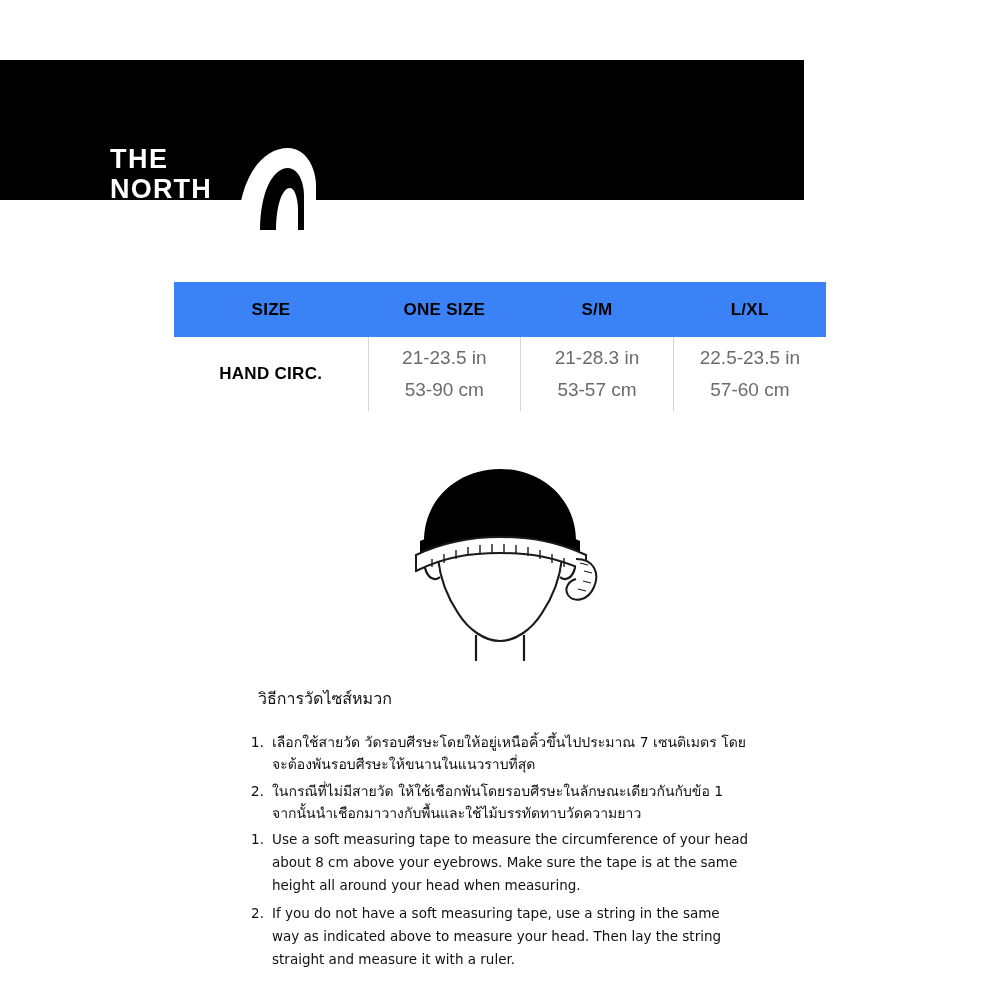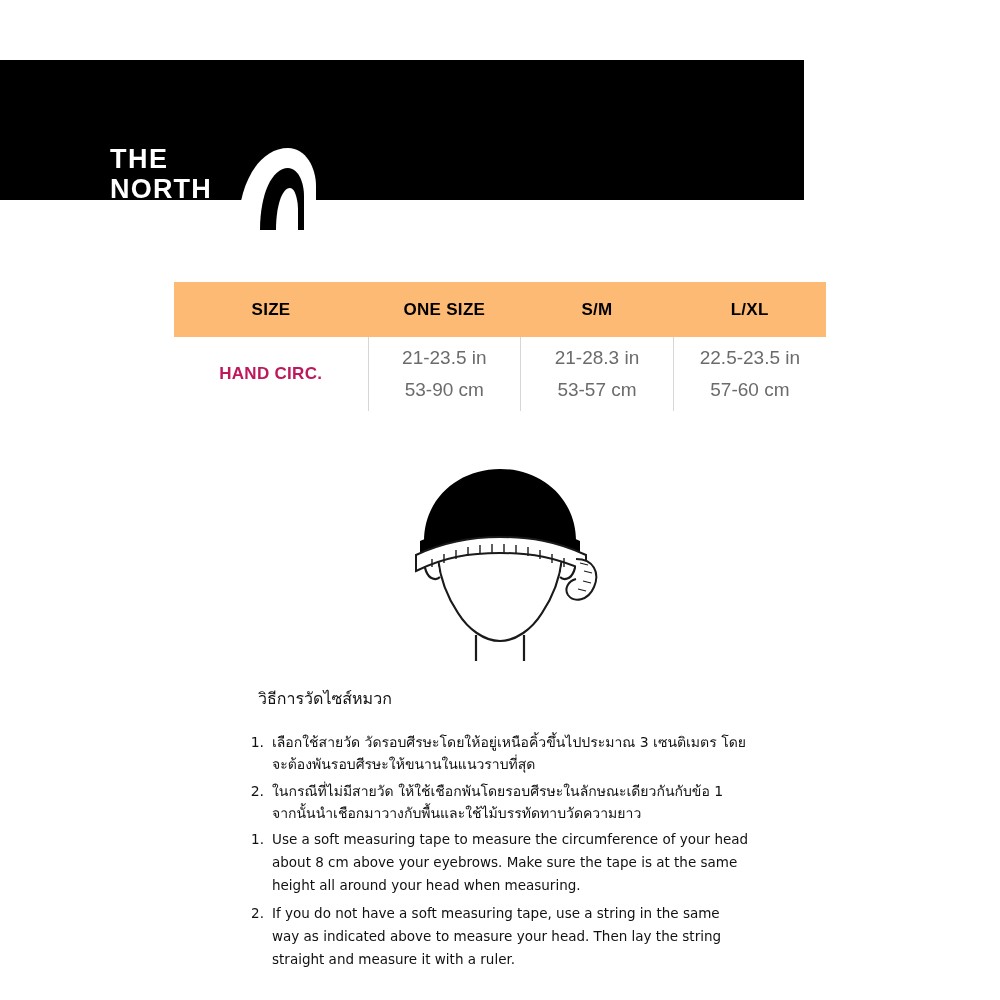--- a/index.html
+++ b/index.html
@@ -60,21 +60,21 @@
     top: 282px;
     width: 652px;
     border-collapse: collapse;
     table-layout: fixed;
   }
   .table th, .table td {
     padding: 0;
     margin: 0;
   }
   .table thead th {
-    background: #fdba74;
+    background: #3b82f6;
     height: 55px;
     font-size: 17px;
     font-weight: bold;
     color: #000000;
     text-align: center;
     vertical-align: middle;
     letter-spacing: 0.3px;
   }
   .table thead th.first-col {
     width: 194px;
@@ -84,21 +84,21 @@
     font-size: 19px;
     color: #6b6b6b;
     text-align: center;
     vertical-align: middle;
     line-height: 1.7;
     border-left: 1px solid #d6d6d6;
   }
   .table tbody td.row-head {
     font-size: 17px;
     font-weight: bold;
-    color: #be185d;
+    color: #000000;
     border-left: none;
     letter-spacing: 0.3px;
   }
   .cellline { display: block; }
 
   
   .illustration {
     position: absolute;
     left: 390px;
     top: 455px;
@@ -258,21 +258,21 @@
         <line x1="188" y1="134" x2="196" y2="136"></line>
       </g>
     </svg>
   </div>
 
   <div class="thai-heading">วิธีการวัดไซส์หมวก</div>
 
   <div class="list-block list-thai">
     <div class="li-row">
       <span class="li-num">1.</span>
-      <span class="li-body">เลือกใช้สายวัด วัดรอบศีรษะโดยให้อยู่เหนือคิ้วขึ้นไปประมาณ 3 เซนติเมตร โดยจะต้องพันรอบศีรษะให้ขนานในแนวราบที่สุด</span>
+      <span class="li-body">เลือกใช้สายวัด วัดรอบศีรษะโดยให้อยู่เหนือคิ้วขึ้นไปประมาณ 7 เซนติเมตร โดยจะต้องพันรอบศีรษะให้ขนานในแนวราบที่สุด</span>
     </div>
     <div class="li-row">
       <span class="li-num">2.</span>
       <span class="li-body">ในกรณีที่ไม่มีสายวัด ให้ใช้เชือกพันโดยรอบศีรษะในลักษณะเดียวกันกับข้อ 1 จากนั้นนำเชือกมาวางกับพื้นและใช้ไม้บรรทัดทาบวัดความยาว</span>
     </div>
   </div>
 
   <div class="list-block list-en">
     <div class="li-row">
       <span class="li-num">1.</span>

